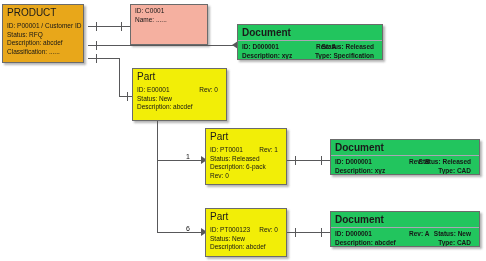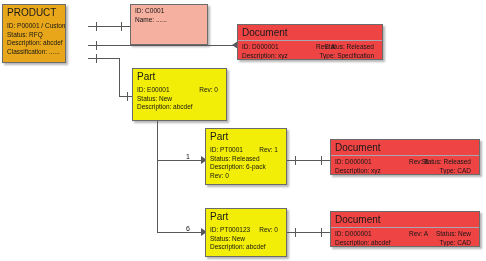--- a/index.html
+++ b/index.html
@@ -52,21 +52,21 @@
     top: 0;
   }
 
   
   .box.product { background: #e8a71a; }
   
   .box.part { background: #f2ee07; }
   
   .box.customer { background: #f5b0a0; }
   
-  .box.document { background: #ef4444; }
+  .box.document { background: #22c55e; font-weight: bold; }
   .box.document .title { border-bottom: 1px solid #a9a7b4; }
 
   
   .h-line {
     position: absolute;
     height: 0;
     border-top: 1.4px solid #58585a;
   }
   .v-line {
     position: absolute;
@@ -134,21 +134,21 @@
   <span class="edge-label" style="left:186px; top:225px;">6</span>
 
   <div class="h-line" style="left:287px; top:160px; width:44px;"></div>
   <div class="tick" style="left:295px; top:156px;"></div>
   <div class="tick" style="left:321px; top:156px;"></div>
 
   <div class="h-line" style="left:287px; top:232px; width:44px;"></div>
   <div class="tick" style="left:295px; top:228px;"></div>
   <div class="tick" style="left:321px; top:228px;"></div>
 
-  <div class="box product" style="left:2px; top:4px; width:64px; height:59px;">
+  <div class="box product" style="left:2px; top:4px; width:82px; height:59px;">
     <div class="title">PRODUCT</div>
     <div class="body">
       <div class="row"><span>ID: P00001 / Customer ID</span></div>
       <div class="row"><span>Status: RFQ</span></div>
       <div class="row"><span>Description: abcdef</span></div>
       <div class="row"><span>Classification: ......</span></div>
     </div>
   </div>
 
   <div class="box customer" style="left:130px; top:4px; width:78px; height:41px;">

